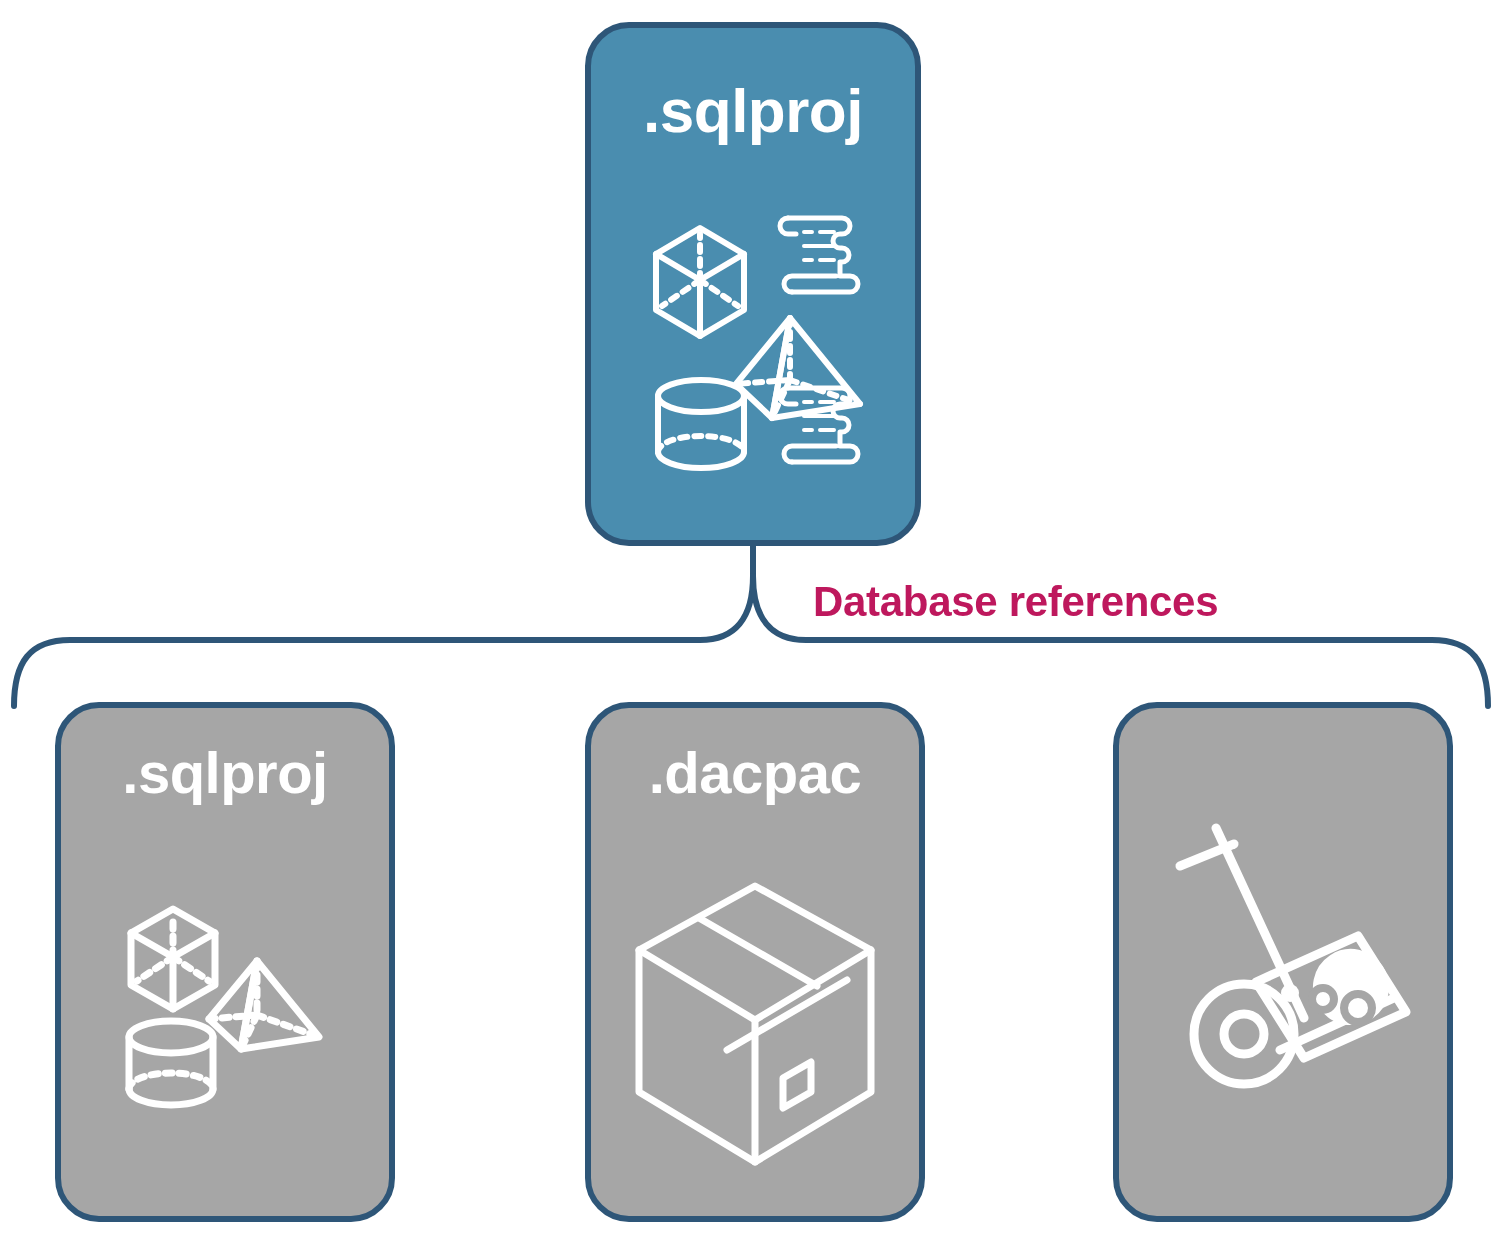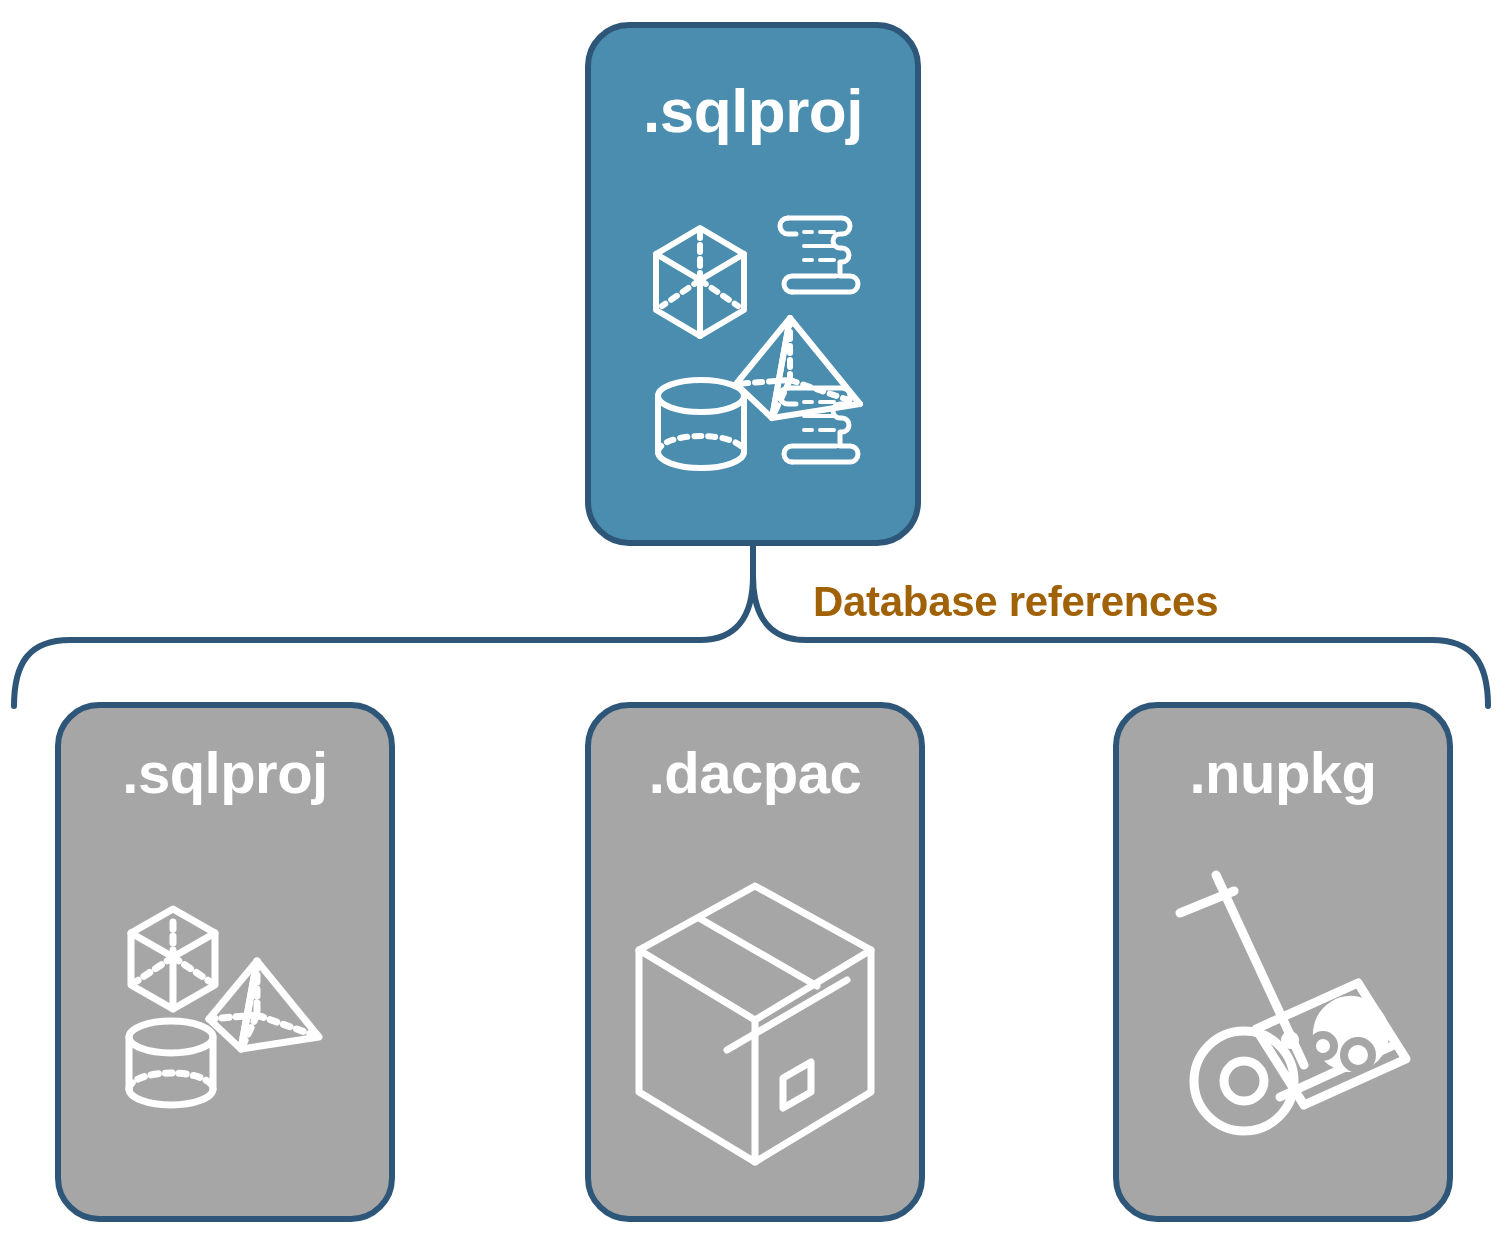--- a/index.html
+++ b/index.html
@@ -104,21 +104,21 @@
   }
   #bracket-layer svg { display: block; }
 
   
   #bracket-label {
     position: absolute;
     left: 813px;
     top: 578px;
     font-size: 42px;
     font-weight: bold;
-    color: #a16207;
+    color: #be185d;
     white-space: nowrap;
     letter-spacing: -0.3px;
     user-select: none;
   }
 </style>
 </head>
 <body>
 
 <div id="stage">
 
@@ -239,21 +239,20 @@
 
         <path d="M68 38 L186 106"></path>
         <path d="M96 170 L216 100"></path>
 
         <path d="M152 198 L180 182 L180 212 L152 228 Z"></path>
       </svg>
     </div>
   </div>
 
   <div class="card secondary" id="card-nupkg">
-    <div class="card-title">.nupkg</div>
     <div class="card-art">
       <svg width="250" height="280" viewBox="0 0 250 280" fill="none" stroke="#ffffff" stroke-width="9" stroke-linecap="round" stroke-linejoin="round">
 
         <path d="M22 44 L76 22"></path>
 
         <path d="M58 6 L146 196"></path>
 
         <path d="M122 228 L236 176"></path>
 
         <g>

